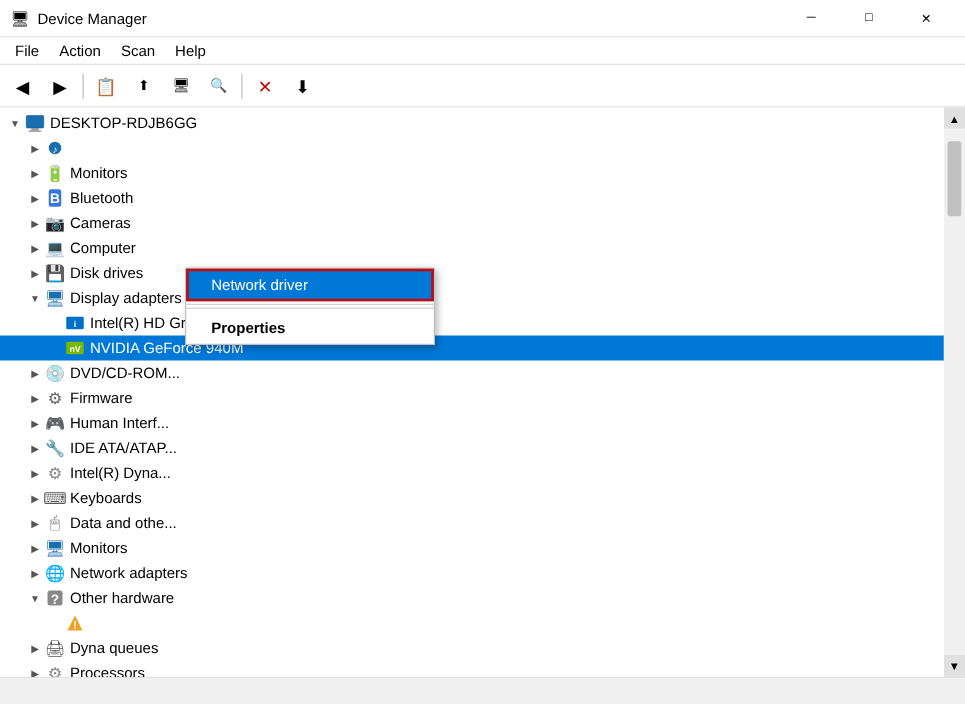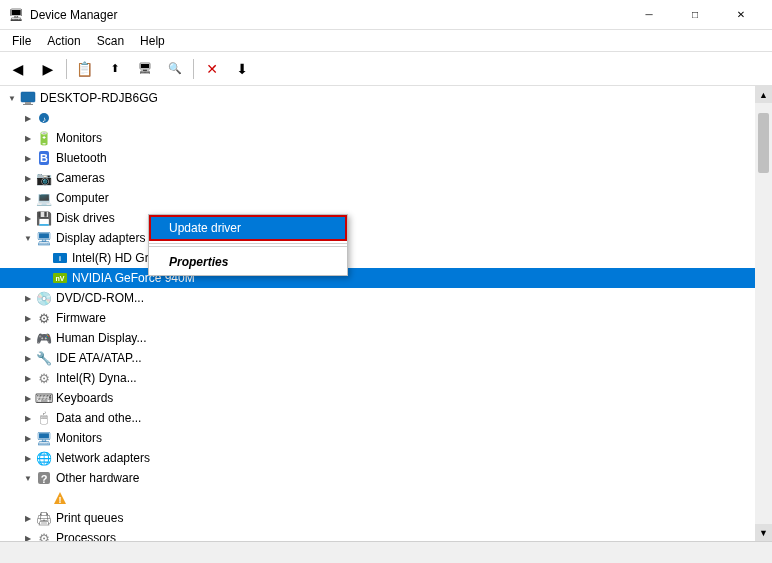--- a/index.html
+++ b/index.html
@@ -201,21 +201,21 @@
       background: #0078d7;
       color: #fff;
       border: 2px solid #cc0000;
       padding: 4px 18px;
     }
     .ctx-separator {
       height: 1px;
       background: #d0d0d0;
       margin: 2px 0;
     }
-    .ctx-item.bold { font-weight: bold; font-style: italic; }
+    .ctx-item.bold { font-weight: bold; }
 
     
     #status-bar {
       height: 22px;
       background: #f0f0f0;
       border-top: 1px solid #d0d0d0;
       display: flex;
       align-items: center;
       padding: 0 8px;
       font-size: 12px;
@@ -371,21 +371,21 @@
       <div class="tree-item">
         <span class="tree-indent" style="width: 16px; display: inline-block;"></span>
         <span class="tree-expander" style="font-size: 8px; color: rgb(85, 85, 85);">▶</span>
         <span class="tree-icon icon-gear">⚙</span>
         <span class="tree-label">Firmware</span>
       </div>
       <div class="tree-item">
         <span class="tree-indent" style="width: 16px; display: inline-block;"></span>
         <span class="tree-expander" style="font-size: 8px; color: rgb(85, 85, 85);">▶</span>
         <span class="tree-icon icon-device">🎮</span>
-        <span class="tree-label">Human Display...</span>
+        <span class="tree-label">Human Interf...</span>
       </div>
       <div class="tree-item">
         <span class="tree-indent" style="width: 16px; display: inline-block;"></span>
         <span class="tree-expander" style="font-size: 8px; color: rgb(85, 85, 85);">▶</span>
         <span class="tree-icon icon-device">🔧</span>
         <span class="tree-label">IDE ATA/ATAP...</span>
       </div>
       <div class="tree-item">
         <span class="tree-indent" style="width: 16px; display: inline-block;"></span>
         <span class="tree-expander" style="font-size: 8px; color: rgb(85, 85, 85);">▶</span>
@@ -434,32 +434,32 @@
           <svg width="16" height="16">
             <polygon points="8,2 14,14 2,14" fill="#f0a020"></polygon>
             <text x="8" y="13" text-anchor="middle" fill="white" font-size="9" font-weight="bold">!</text>
           </svg>
         </span>
       </div>
       <div class="tree-item">
         <span class="tree-indent" style="width: 16px; display: inline-block;"></span>
         <span class="tree-expander" style="font-size: 8px; color: rgb(85, 85, 85);">▶</span>
         <span class="tree-icon icon-print">🖨</span>
-        <span class="tree-label">Print queues</span>
+        <span class="tree-label">Dyna queues</span>
       </div>
       <div class="tree-item">
         <span class="tree-indent" style="width: 16px; display: inline-block;"></span>
         <span class="tree-expander" style="font-size: 8px; color: rgb(85, 85, 85);">▶</span>
         <span class="tree-icon icon-proc">⚙</span>
         <span class="tree-label">Processors</span>
       </div>
     </div>
 
   <div id="context-menu">
-  <div class="ctx-item highlighted-ctx">Update driver</div>
+  <div class="ctx-item highlighted-ctx">Network driver</div>
       <div class="ctx-separator"></div>
       <div class="ctx-separator"></div>
       <div class="ctx-item bold">Properties</div>
     </div>
 
   <div id="scrollbar-right">
     <div class="scroll-arrow">▲</div>
     <div class="scroll-track">
       <div class="scroll-thumb"></div>
     </div>

